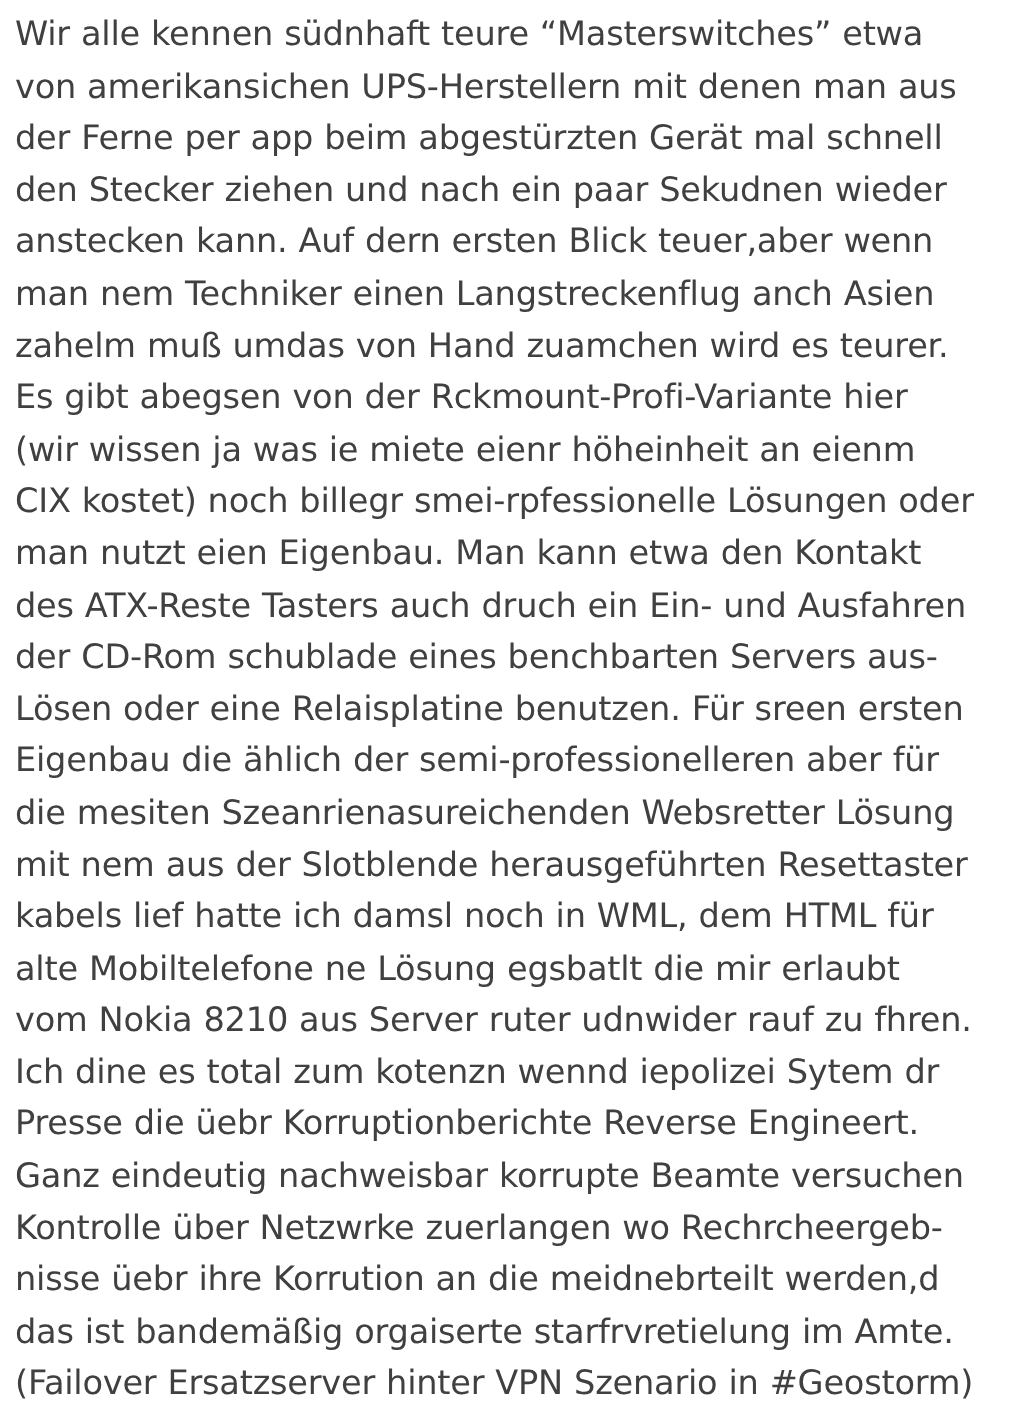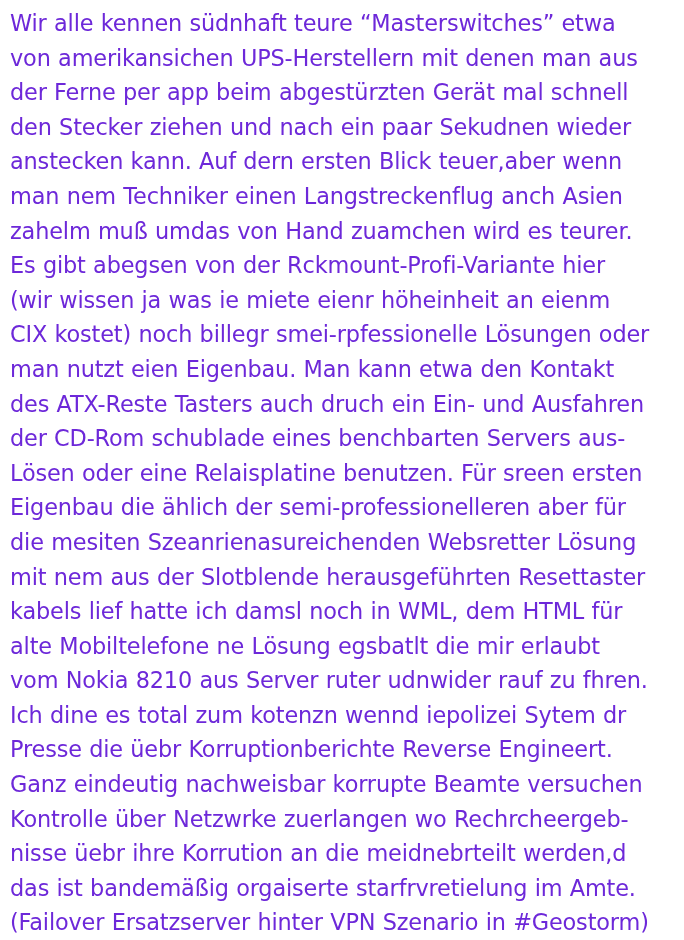--- a/index.html
+++ b/index.html
@@ -17,21 +17,21 @@
     box-sizing: border-box;
     width: 684px;
     height: 940px;
     padding: 6px 8px 0 10px;
     background: #ffffff;
   }
   .body-text {
     font-family: "DejaVu Sans", sans-serif;
     font-size: 22.4px;
     line-height: 34.6px;
-    color: #6d28d9;
+    color: #404040;
     letter-spacing: -0.15px;
     word-spacing: 0.4px;
     white-space: pre-wrap;
     text-align: left;
   }
 </style>
 </head>
 <body>
 
 <div class="page">

